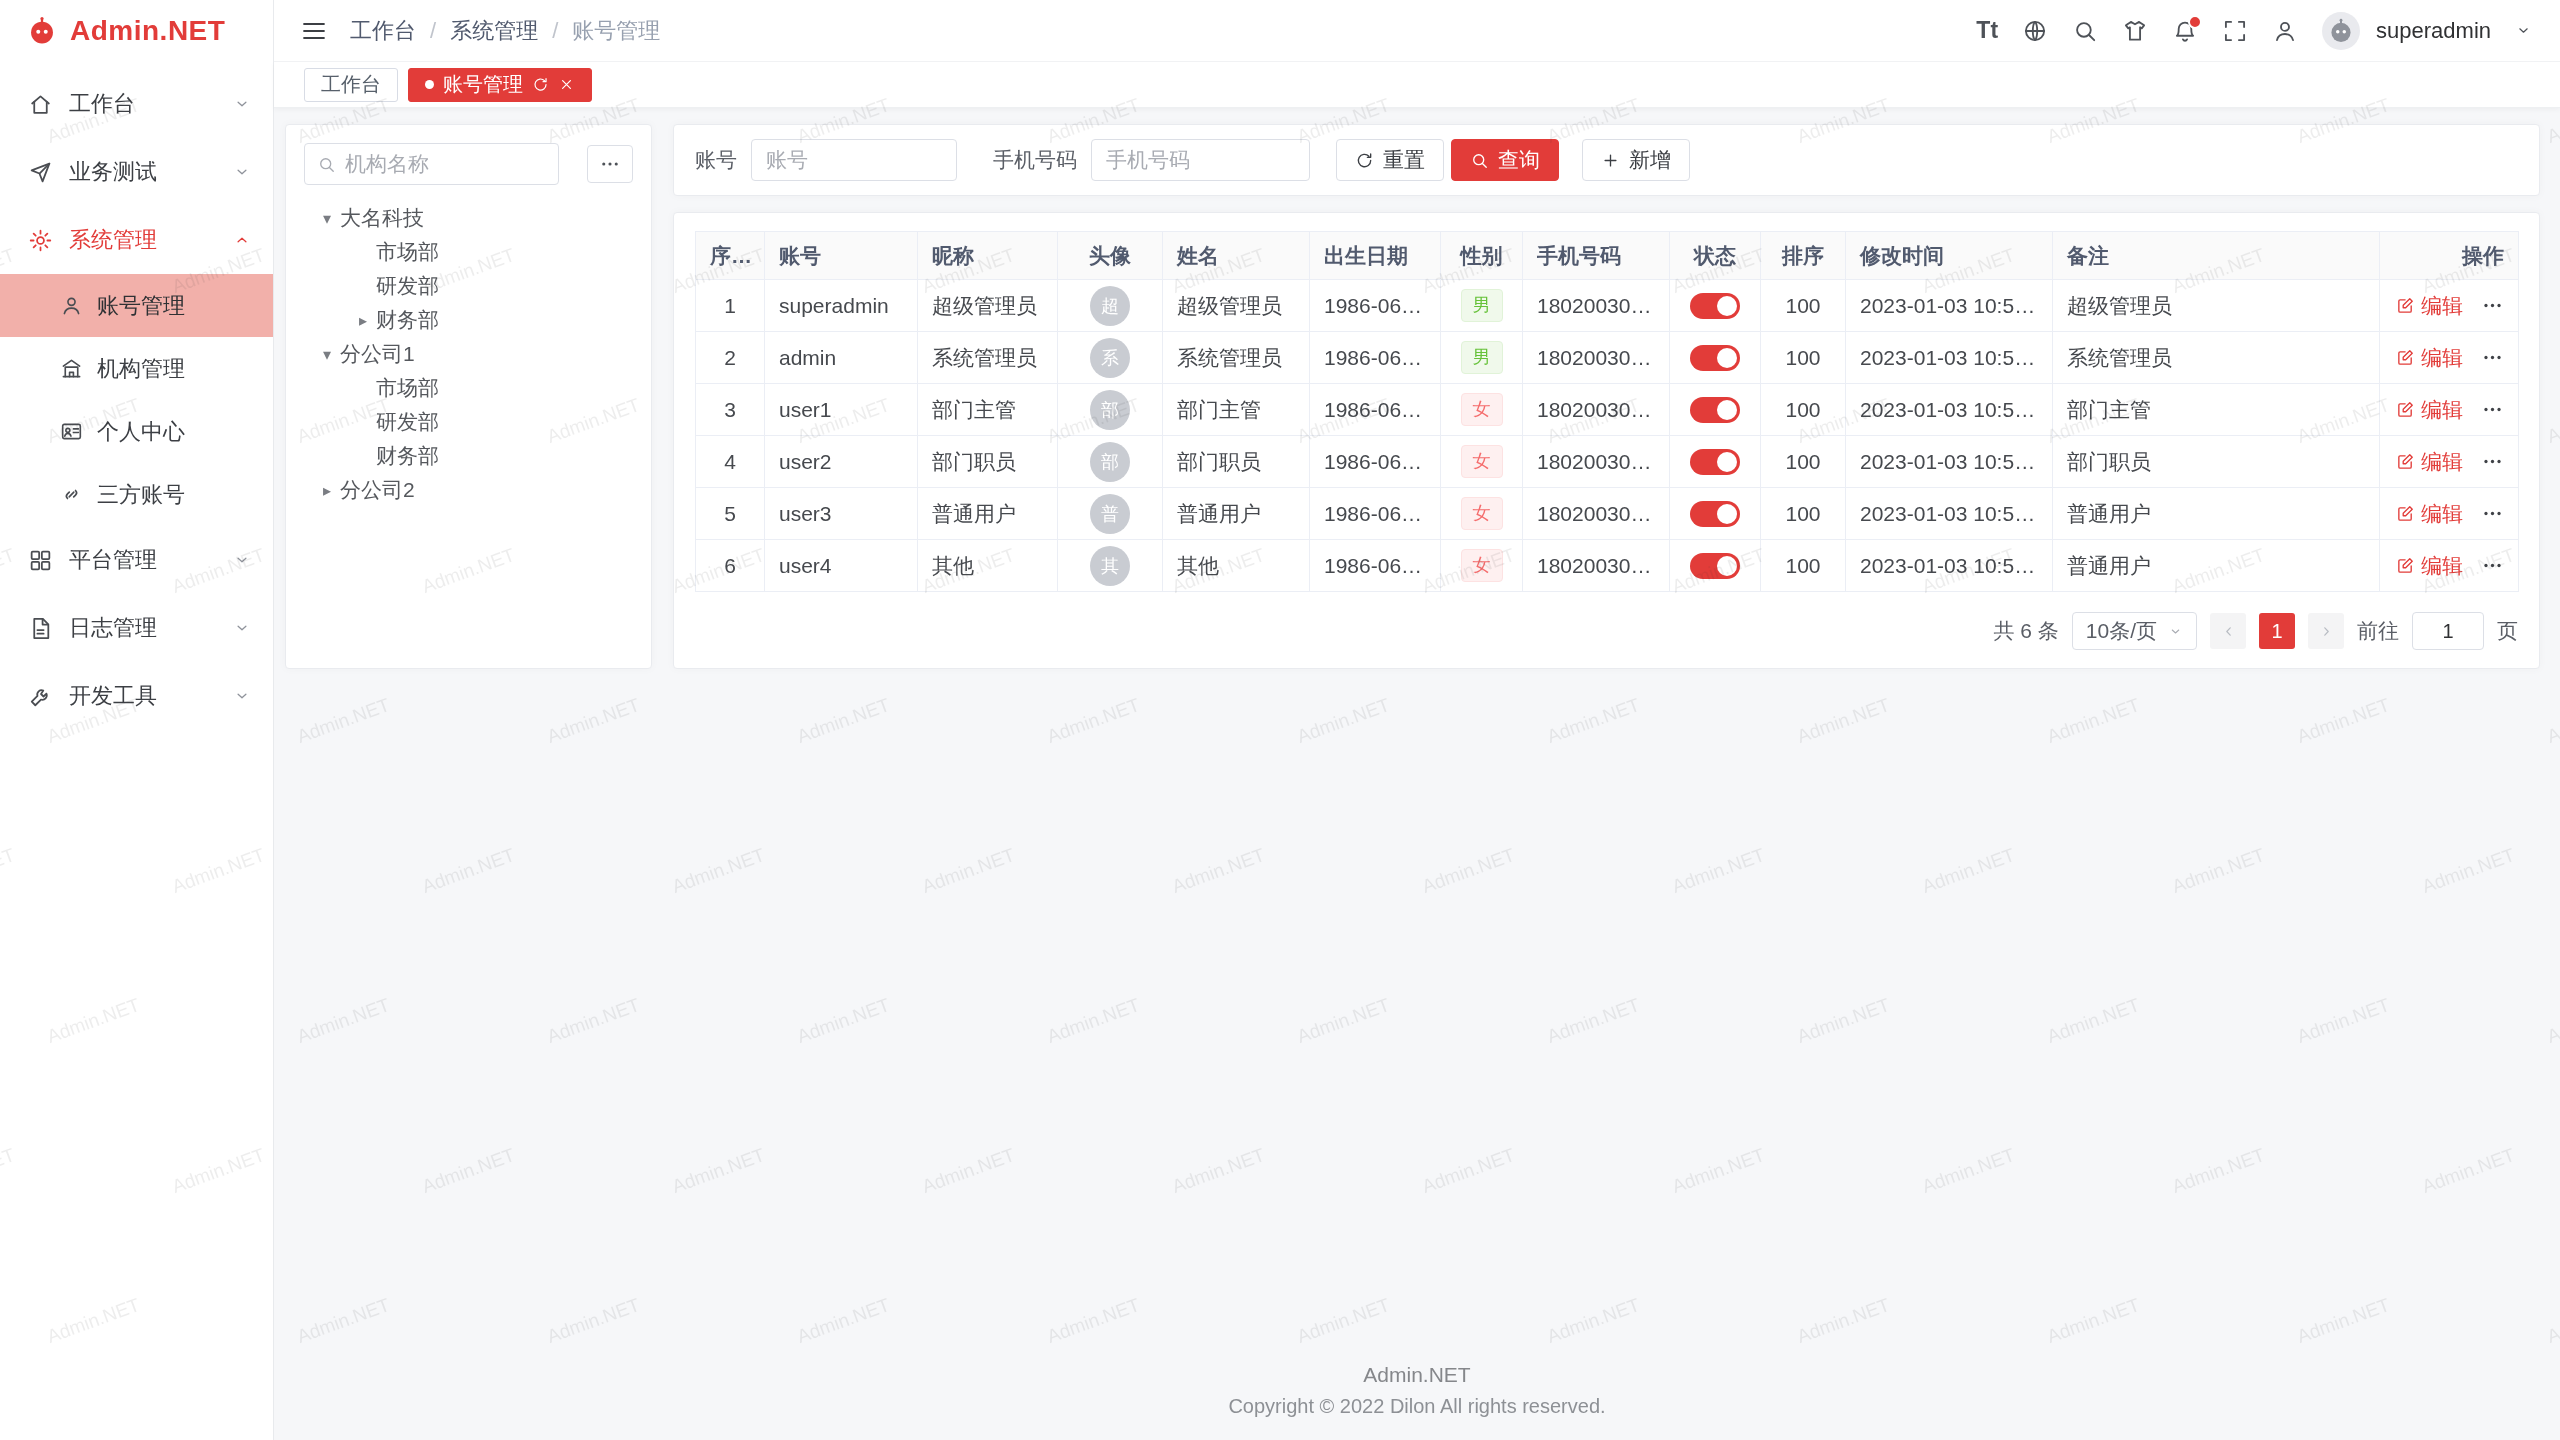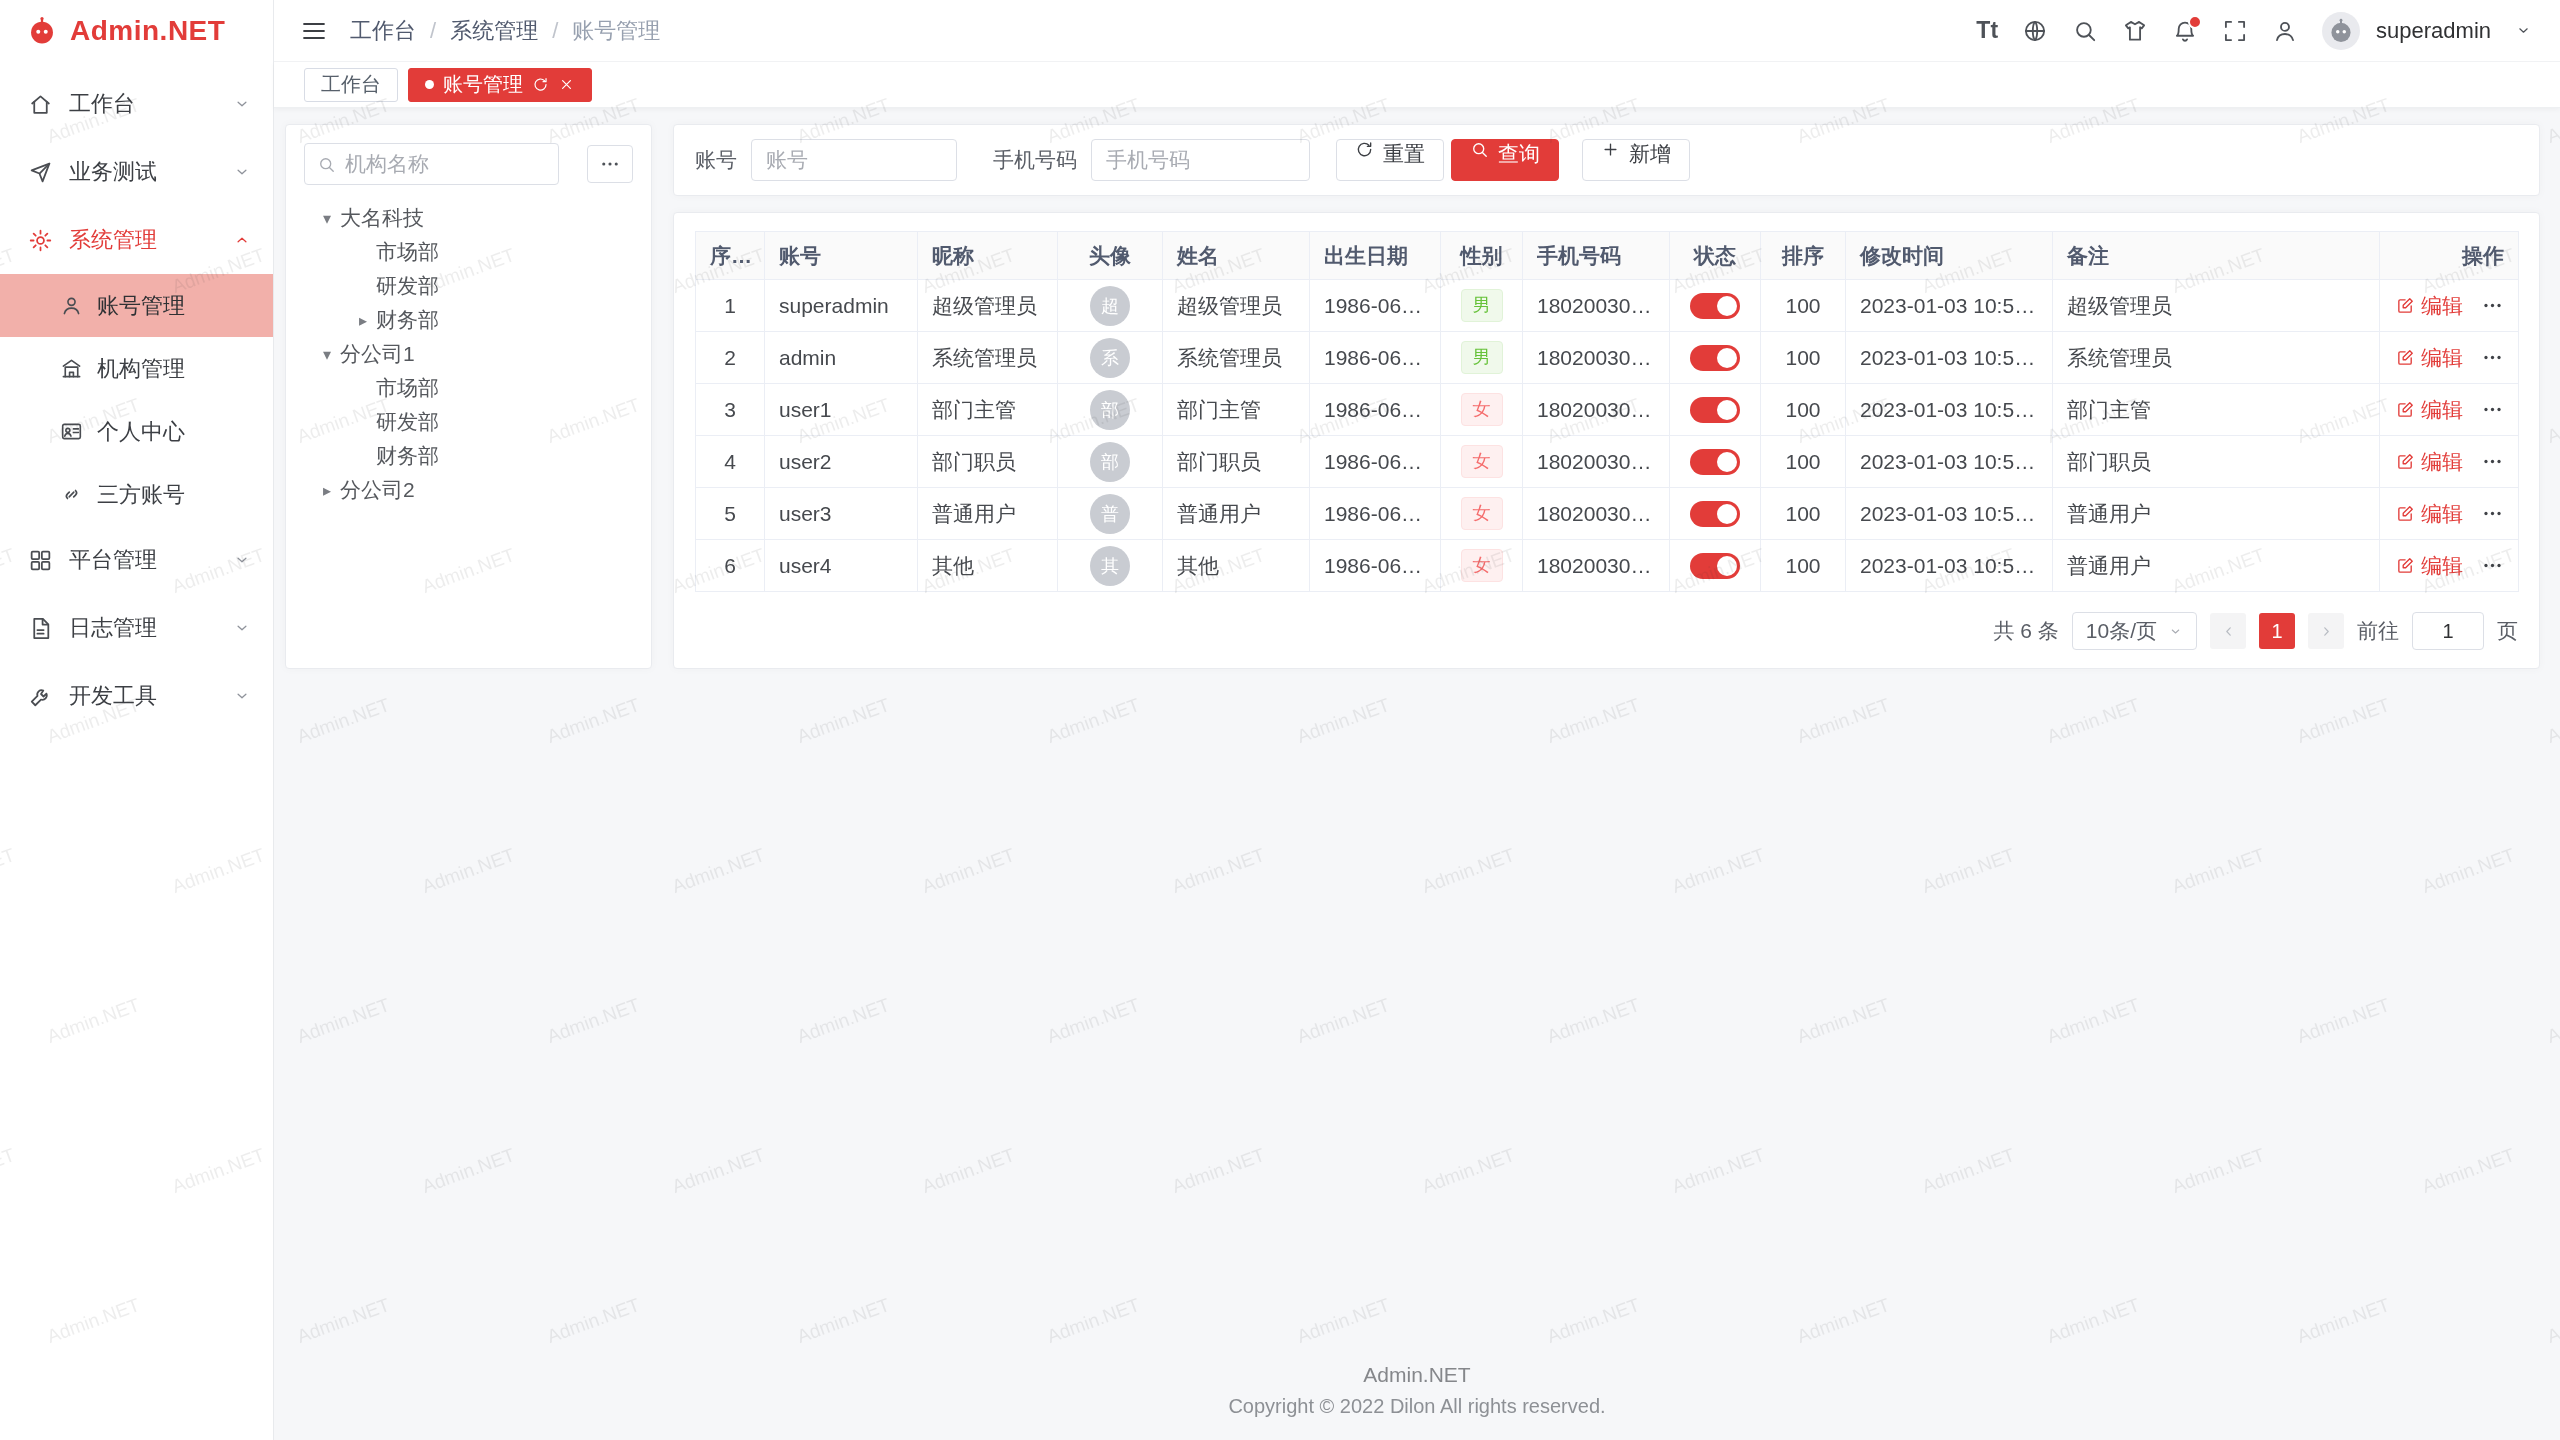--- a/index.html
+++ b/index.html
@@ -62,21 +62,21 @@
   .tnode{height:34px;display:flex;align-items:center;font-size:21px;color:#55585d;cursor:pointer;white-space:nowrap}
   .caret{width:26px;font-size:16px;color:#7a7d83;display:inline-flex;justify-content:center;flex:none}
 
   .right-col{flex:1;display:flex;flex-direction:column;gap:16px;min-width:0}
   .query-card{height:72px;display:flex;align-items:center;padding:0 21px}
   .q-label{font-size:21px;color:#5a5e66;margin-right:14px;white-space:nowrap}
   .q-label.lbl2{margin-left:36px}
   .q-input{width:206px;height:42px;border:1px solid #dcdfe6;border-radius:4px;padding:0 14px;font:inherit;font-size:21px;color:#303133;outline:none}
   .q-input::placeholder{color:#a8abb2}
   .q-input.phone{width:219px}
-  .btn{height:42px;display:inline-flex;justify-content:center;gap:9px;padding:0 18px;border:1px solid #dcdfe6;border-radius:4px;background:#fff;color:#3c3f44;font:inherit;font-size:21px;cursor:pointer;white-space:nowrap}
+  .btn{height:42px;display:inline-flex;align-items:center;justify-content:center;gap:9px;padding:0 18px;border:1px solid #dcdfe6;border-radius:4px;background:#fff;color:#3c3f44;font:inherit;font-size:21px;cursor:pointer;white-space:nowrap}
   .btn .ic{width:19px;height:19px}
   .btn-reset{margin-left:26px}
   .btn-primary{margin-left:7px;background:#e23c39;border-color:#e23c39;color:#fff}
   .btn-add{margin-left:23px}
 
   .table-card{padding:18px 21px;display:flex;flex-direction:column}
   table{width:100%;border-collapse:collapse;table-layout:fixed;font-size:21px;color:#46494e}
   th,td{border:1px solid #ebeef5;height:52px;padding:0 14px;text-align:left;white-space:nowrap;overflow:hidden;text-overflow:ellipsis}
   th{height:48px;background:#fafafa;color:#515a6e;font-weight:600}
   .c{text-align:center}

